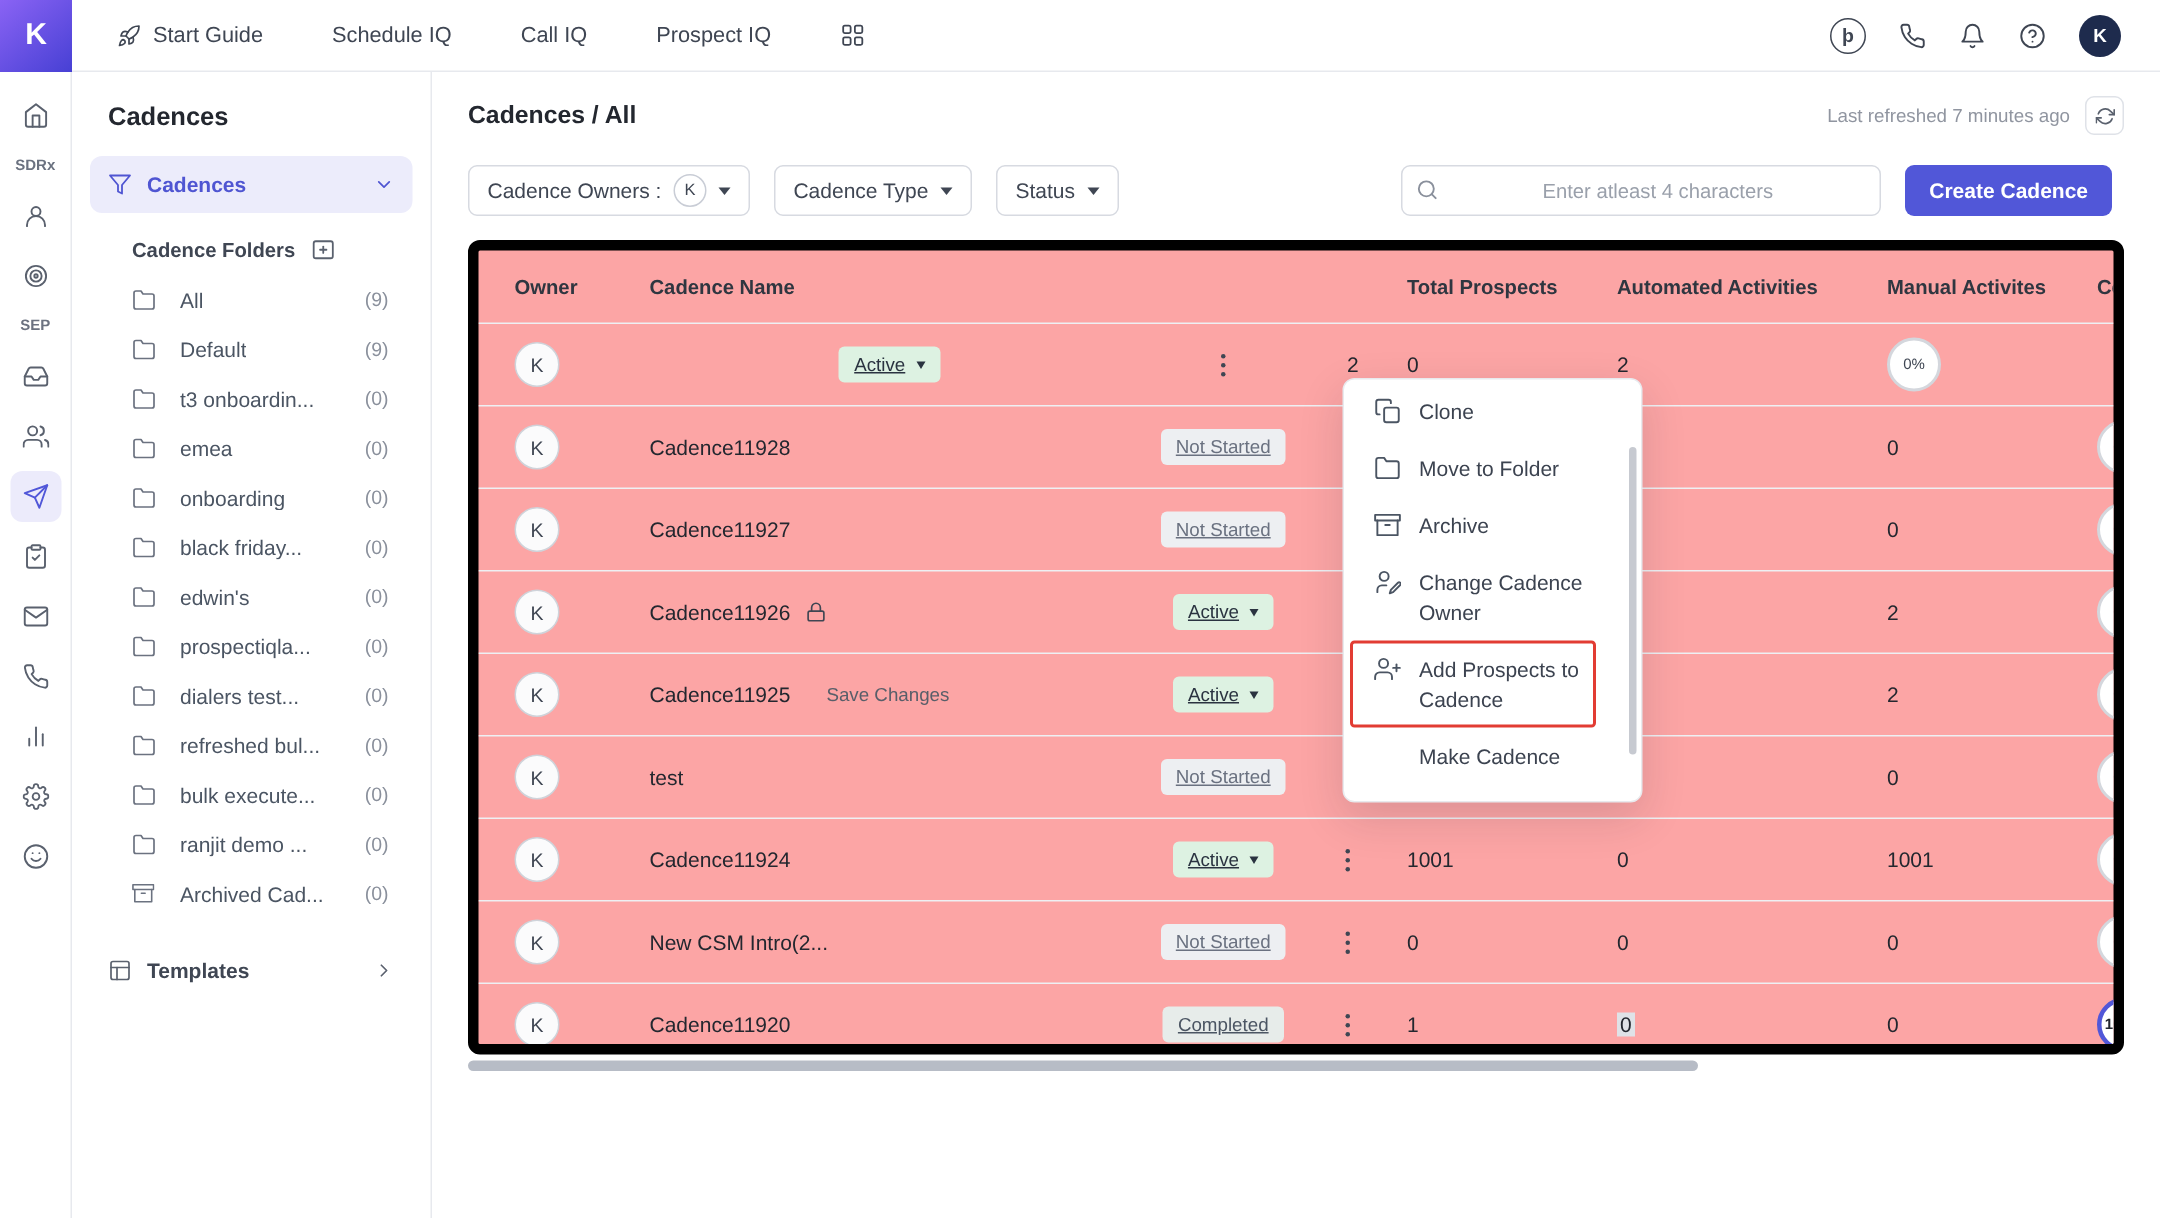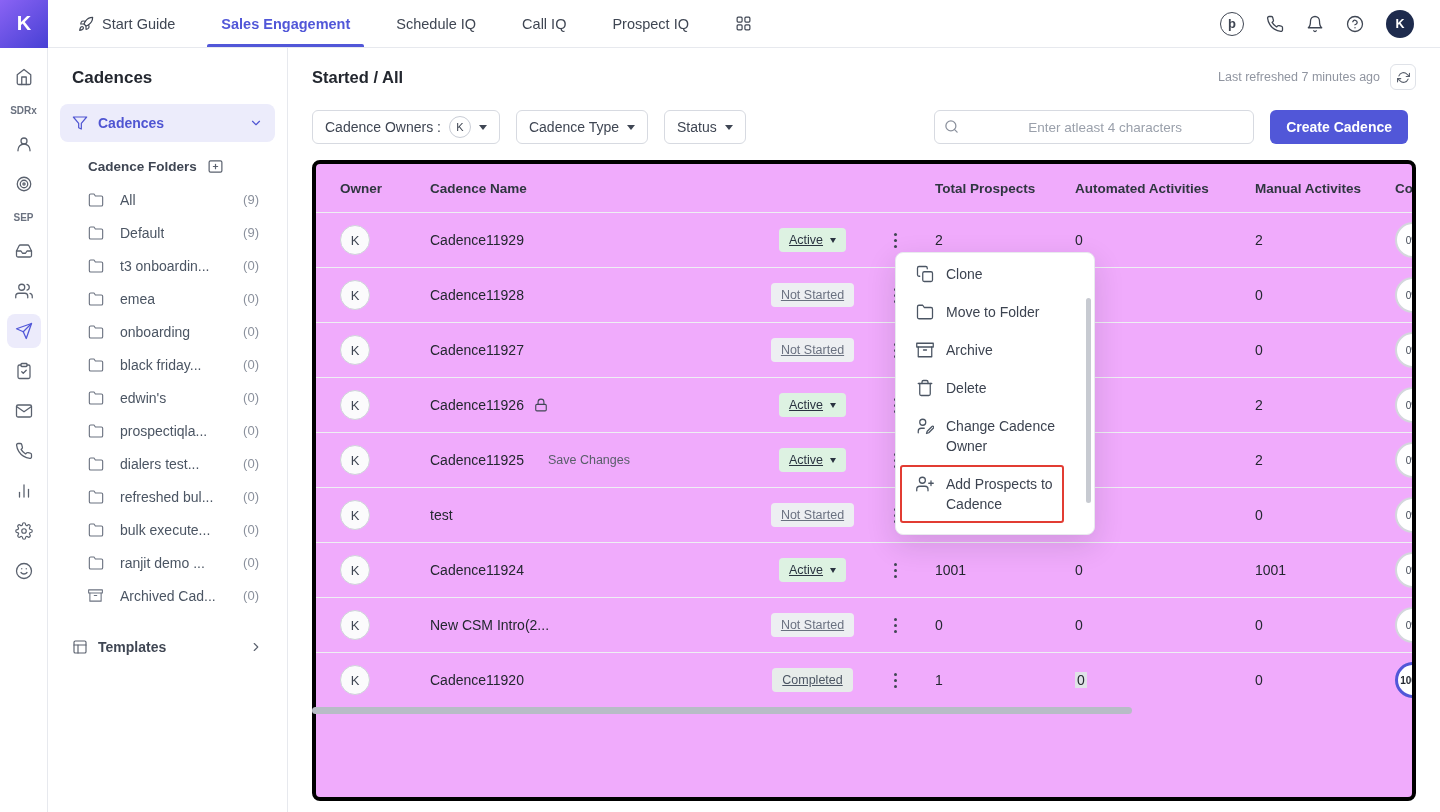--- a/index.html
+++ b/index.html
@@ -55,21 +55,21 @@
   .chip { height:34px; border:1px solid #d7dae1; border-radius:6px; background:#fff; display:flex; align-items:center; gap:8px; padding:0 12px; font-size:14px; color:#3f4653; cursor:pointer; white-space:nowrap; }
   .chip-avatar { width:22px; height:22px; border-radius:50%; border:1px solid #c9cdd6; display:flex; align-items:center; justify-content:center; font-size:11px; color:#3f4653; background:#fff; }
   .caret { width:0; height:0; border-left:4px solid transparent; border-right:4px solid transparent; border-top:5px solid #3f4653; display:inline-block; }
   .search-wrap { margin-left:auto; position:relative; }
   .search-input { width:320px; height:34px; border:1px solid #d7dae1; border-radius:6px; padding:0 12px 0 34px; font-size:13.5px; color:#3f4653; font-family:inherit; outline:none; background:#fff;text-align:center; }
   .search-input::placeholder { color:#9aa0ab; }
   .search-icon { position:absolute; left:10px; top:9px; color:#8a909c; display:flex; }
   .create-btn { height:34px; background:#5157d8; color:#fff; border:none; border-radius:6px; padding:0 16px; font-size:14px; font-weight:600; cursor:pointer; font-family:inherit; }
 
   
-  .card { position:absolute; top:112px; left:24px; right:24px; height:641px; border:4px solid #000000; border-radius:8px; overflow:hidden; background:#f0abfc; }
+  .card { position:absolute; top:112px; left:24px; right:24px; height:543px; border:7px solid #000000; border-radius:8px; overflow:hidden; background:#fca5a5; }
   .thead, .trow { display:grid; grid-template-columns:24px 90px 320px 125px 40px 140px 180px 140px 90px; align-items:center; }
   .thead { height:48px; font-size:13.5px; font-weight:700; color:#2f3640; }
   .trow { height:55px; border-top:1px solid #eef0f3; font-size:14px; color:#23272f; }
   .num { padding-left:20px; }
   .avatar { width:30px; height:30px; border-radius:50%; border:1px solid #cfd3da; background:#fbfbfc; display:flex; align-items:center; justify-content:center; font-size:13px; color:#3f4653; }
   .c-name { display:flex; align-items:center; gap:10px; overflow:hidden; }
   .nm { white-space:nowrap; overflow:hidden; text-overflow:ellipsis; cursor:pointer; }
   .sub { font-size:12.5px; color:#585e69; margin-left:14px; white-space:nowrap; }
   .lock { color:#3f4653; display:flex; flex:0 0 14px; }
   .c-status { display:flex; justify-content:center; }
@@ -110,23 +110,20 @@
         <span>
             <svg width="16" height="16" viewBox="0 0 24 24" fill="none" stroke="currentColor" stroke-width="1.7" stroke-linecap="round" stroke-linejoin="round">
               <path d="M4.5 16.5c-1.5 1.5-2 5-2 5s3.5-.5 5-2c.84-.84.84-2.2 0-3.04a2.17 2.17 0 0 0-3 .04z"></path>
               <path d="M12 15l-3-3a22 22 0 0 1 2-3.95A12.88 12.88 0 0 1 22 2c0 2.72-.78 7.5-6 11a22.35 22.35 0 0 1-4 2z"></path>
               <path d="M9 12H4s.55-3.03 2-4c1.62-1.08 5 0 5 0"></path>
               <path d="M12 15v5s3.03-.55 4-2c1.08-1.62 0-5 0-5"></path>
             </svg>
           </span>
         <span>Start Guide</span>
       </a>
-      <a class="tn-item active">
-          <span>Sales Engagement</span>
-        </a>
       <a class="tn-item">
           <span>Schedule IQ</span>
         </a>
       <a class="tn-item">
           <span>Call IQ</span>
         </a>
       <a class="tn-item">
           <span>Prospect IQ</span>
         </a>
       <a class="tn-icon">
@@ -415,21 +412,21 @@
       <span class="chev">
           <svg width="14" height="14" viewBox="0 0 24 24" fill="none" stroke="currentColor" stroke-width="2" stroke-linecap="round" stroke-linejoin="round">
             <polyline points="9 18 15 12 9 6"></polyline>
           </svg>
         </span>
     </div>
   </aside>
 
   <main class="main">
     <div class="main-head">
-      <div class="breadcrumb">Started / All</div>
+      <div class="breadcrumb">Cadences / All</div>
       <div class="refresh-wrap">
         <span class="refreshed">Last refreshed 7 minutes ago</span>
         <span class="refresh-btn">
             <svg width="13" height="13" viewBox="0 0 24 24" fill="none" stroke="currentColor" stroke-width="2" stroke-linecap="round" stroke-linejoin="round">
               <path d="M23 4v6h-6"></path>
               <path d="M1 20v-6h6"></path>
               <path d="M3.51 9a9 9 0 0 1 14.85-3.36L23 10"></path>
               <path d="M1 14l4.64 4.36A9 9 0 0 0 20.49 15"></path>
             </svg>
           </span>
@@ -473,24 +470,20 @@
         <div class="num">Automated Activities</div>
         <div class="num">Manual Activites</div>
         <div class="num">Con</div>
       </div>
       <div>
   <div class="trow">
     <div></div>
     <div class="c-owner">
               <span class="avatar">K</span>
             </div>
-    <div class="c-name">
-      <span class="nm">Cadence11929</span>
-
-    </div>
     <div class="c-status">
       <span class="pill active">
                 <span class="pill-label">Active</span>
                 <span class="caret"></span>
               </span>
     </div>
     <div class="c-kebab">
               <span class="kebab">
                 <i></i>
                 <i></i>
@@ -777,29 +770,20 @@
     <span class="mi-ic">
             <svg width="18" height="18" viewBox="0 0 24 24" fill="none" stroke="currentColor" stroke-width="1.7" stroke-linecap="round" stroke-linejoin="round">
               <path d="M21 8v13H3V8"></path>
               <rect x="1" y="3" width="22" height="5"></rect>
               <line x1="10" y1="12" x2="14" y2="12"></line>
             </svg>
           </span>
     <span class="mi-label">Archive</span>
   </div>
 
-  <div class="menu-item">
-    <span class="mi-ic">
-            <svg width="18" height="18" viewBox="0 0 24 24" fill="none" stroke="currentColor" stroke-width="1.7" stroke-linecap="round" stroke-linejoin="round">
-              <path d="M3 6h18"></path>
-              <path d="M19 6v14a2 2 0 0 1-2 2H7a2 2 0 0 1-2-2V6m3 0V4a2 2 0 0 1 2-2h4a2 2 0 0 1 2 2v2"></path>
-            </svg>
-          </span>
-    <span class="mi-label">Delete</span>
-  </div>
 
   <div class="menu-item">
     <span class="mi-ic">
             <svg width="18" height="18" viewBox="0 0 24 24" fill="none" stroke="currentColor" stroke-width="1.7" stroke-linecap="round" stroke-linejoin="round">
               <circle cx="9" cy="7" r="4"></circle>
               <path d="M3 21v-2a4 4 0 0 1 4-4h4"></path>
               <path d="M21.3 12.7l-6.3 6.3-1 3 3-1 6.3-6.3a1.4 1.4 0 0 0-2-2z"></path>
             </svg>
           </span>
     <span class="mi-label">Change Cadence Owner</span>

